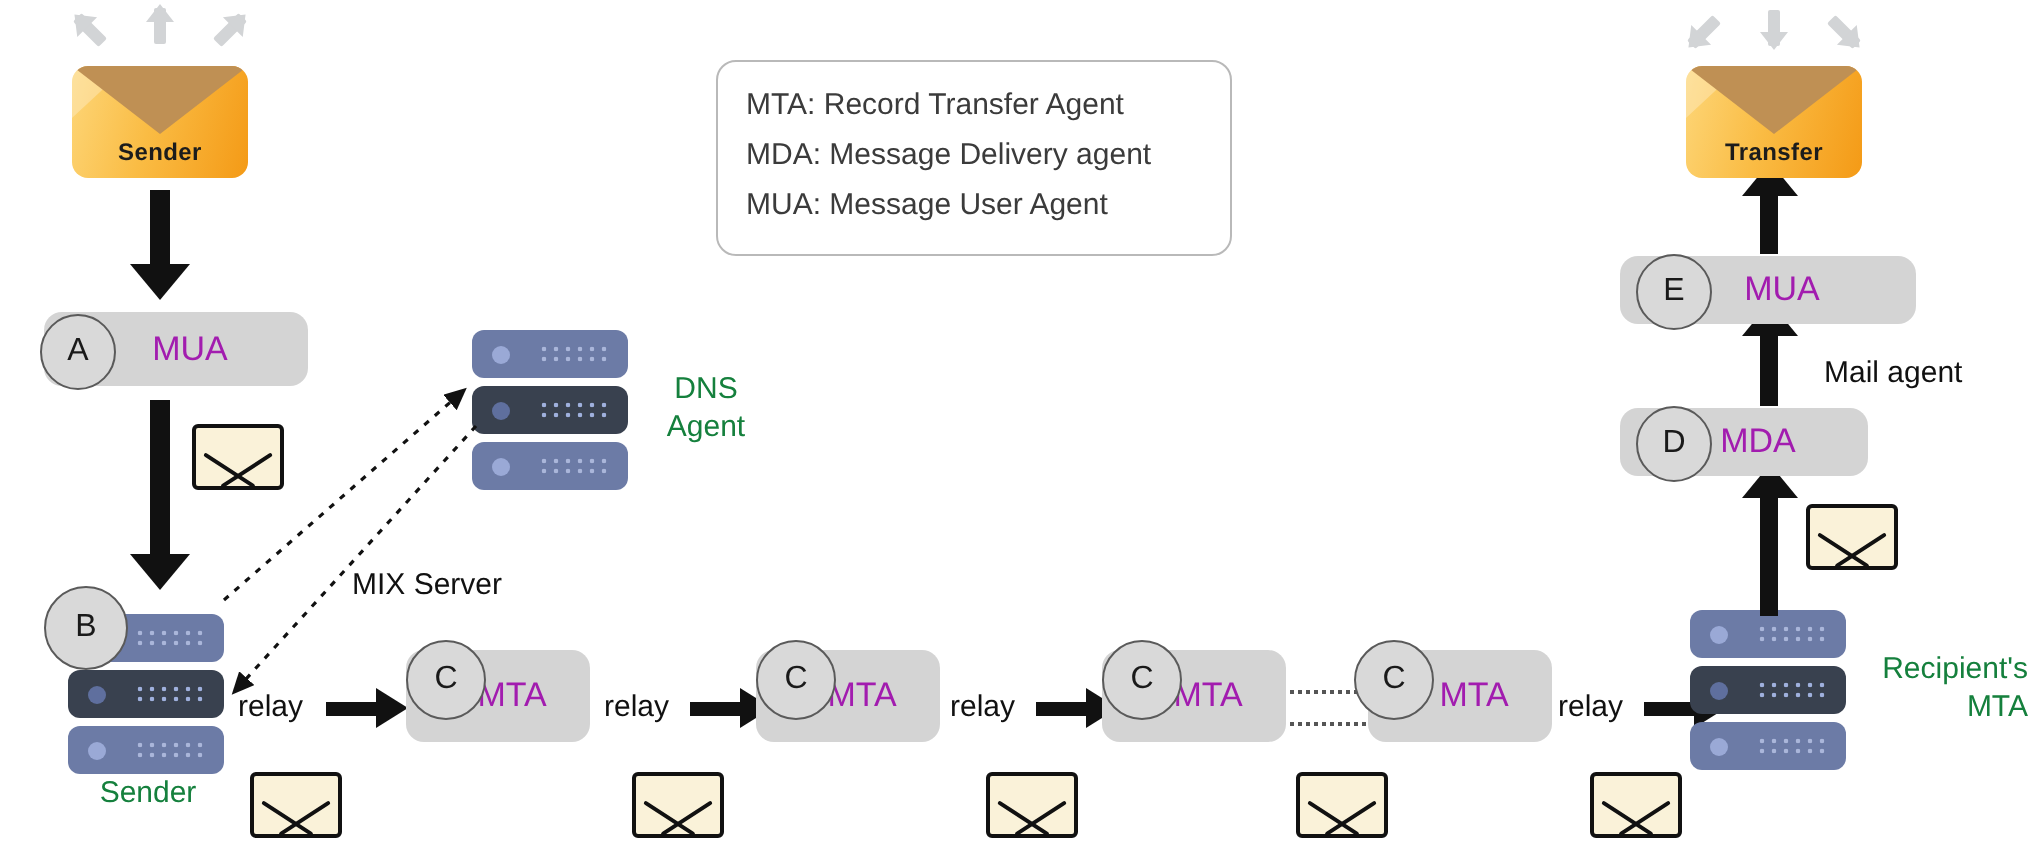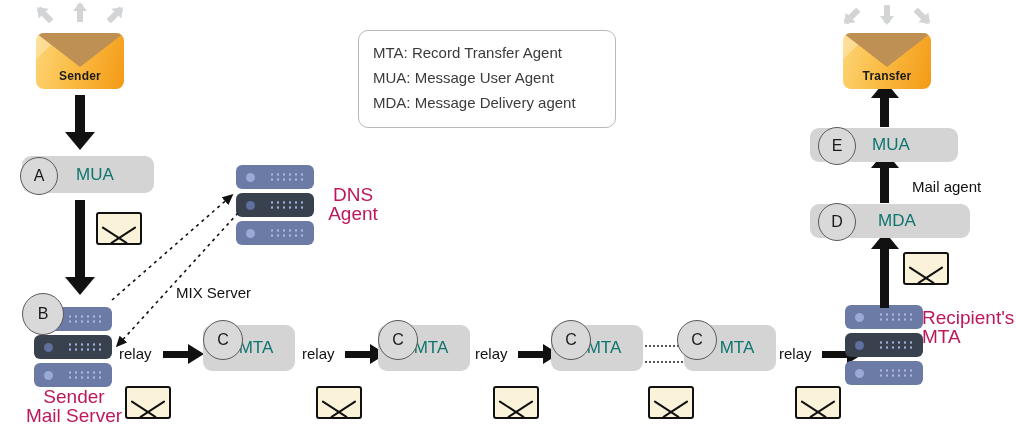--- a/index.html
+++ b/index.html
@@ -37,21 +37,21 @@
   .env:before{width:30px;height:2.4px;left:4px;top:12px;
       transform:rotate(33deg);transform-origin:left center;border-radius:2px;}
   .env:after{width:30px;height:2.4px;right:4px;top:12px;
       transform:rotate(-33deg);transform-origin:right center;border-radius:2px;}
 
   
   .rolebox{
     position:absolute;background:#d4d4d4;border-radius:9px;
     display:flex;align-items:center;box-sizing:border-box;
   }
-  .rolebox .txt{font-size:17px;color:#0f766e;width:100%;text-align:center;padding-left:14px;}
+  .rolebox .txt{font-size:17px;color:#a21caf;width:100%;text-align:center;padding-left:14px;}
   .circ{
     position:absolute;border-radius:50%;background:#d9d9d9;
     border:1.6px solid #5a5a5a;display:flex;align-items:center;justify-content:center;
     font-size:16px;color:#1a1a1a;
   }
 
   
   .server{position:absolute;width:78px;height:80px;}
   .server .unit{position:absolute;left:0;width:78px;height:24px;border-radius:6px;}
   .server .u1{top:0;background:#6c7ba6;}
@@ -69,42 +69,42 @@
   .arrowDown .head{position:absolute;left:-10px;bottom:-17px;width:0;height:0;
       border-left:15px solid transparent;border-right:15px solid transparent;border-top:18px solid #111;}
   .arrowUp{position:absolute;width:9px;background:#111;}
   .arrowUp .head{position:absolute;left:-9.5px;top:-16px;width:0;height:0;
       border-left:14px solid transparent;border-right:14px solid transparent;border-bottom:17px solid #111;}
   .arrowRight{position:absolute;height:7px;background:#111;}
   .arrowRight .head{position:absolute;right:-15px;top:-7px;width:0;height:0;
       border-top:10.5px solid transparent;border-bottom:10.5px solid transparent;border-left:16px solid #111;}
 
   .relay{position:absolute;font-size:15px;color:#111;}
-  .caption{position:absolute;font-size:19px;color:#be185d;text-align:center;line-height:19px;}
+  .caption{position:absolute;font-size:15px;color:#15803d;text-align:center;line-height:19px;}
 
   .dotline{position:absolute;border-top:2px dotted #555;}
 
   
   .gArrow{position:absolute;width:22px;height:22px;}
   .gArrow i{position:absolute;left:8px;top:2px;width:6px;height:18px;background:#d2d4d6;border-radius:1px;}
   .gArrow b{position:absolute;left:4px;top:0;width:0;height:0;
     border-left:7px solid transparent;border-right:7px solid transparent;border-bottom:9px solid #d2d4d6;}
   .gArrowD i{position:absolute;left:8px;top:2px;width:6px;height:18px;background:#d2d4d6;border-radius:1px;}
   .gArrowD b{position:absolute;left:4px;bottom:0;width:0;height:0;
     border-left:7px solid transparent;border-right:7px solid transparent;border-top:9px solid #d2d4d6;}
 
   svg.ov{position:absolute;left:0;top:0;width:1016px;height:433px;pointer-events:none;}
 </style>
 </head>
 <body>
 
 <div class="abs legend">
   <div>MTA: Record Transfer Agent</div>
+  <div>MDA: Message Delivery agent</div>
   <div>MUA: Message User Agent</div>
-  <div>MDA: Message Delivery agent</div>
 </div>
 
 <div class="gArrow" style="left:34px;top:4px;transform:rotate(-45deg);">
     <i></i>
     <b></b>
   </div>
 <div class="gArrow" style="left:69px;top:2px;">
     <i></i>
     <b></b>
   </div>
@@ -149,21 +149,20 @@
   <div class="unit u3">
       <div class="dot"></div>
       <div class="grid"></div>
     </div>
 </div>
 <div class="circ" style="left:22px;top:293px;width:40px;height:40px;">
   <span>B</span>
 </div>
 <div class="caption" style="left:14px;top:387px;width:120px;">
   <div>Sender</div>
-  <div>Mail Server</div>
 </div>
 
 <div class="server" style="left:236px;top:165px;">
   <div class="unit u1">
       <div class="dot"></div>
       <div class="grid"></div>
     </div>
   <div class="unit u2">
       <div class="dot"></div>
       <div class="grid"></div>
@@ -253,31 +252,31 @@
     </div>
   <div class="unit u2">
       <div class="dot"></div>
       <div class="grid"></div>
     </div>
   <div class="unit u3">
       <div class="dot"></div>
       <div class="grid"></div>
     </div>
 </div>
-<div class="caption" style="left:922px;top:308px;width:92px;text-align:left;">
+<div class="caption" style="left:922px;top:325px;width:92px;text-align:right;">
   <div>Recipient's</div>
   <div>MTA</div>
 </div>
 
 <div class="arrowUp" style="left:880px;top:248px;height:60px;">
     <div class="head"></div>
   </div>
 <div class="env" style="left:903px;top:252px;"></div>
 
-<div class="rolebox" style="left:810px;top:204px;width:160px;height:34px;">
+<div class="rolebox" style="left:810px;top:204px;width:124px;height:34px;">
   <span class="txt">MDA</span>
 </div>
 <div class="circ" style="left:818px;top:203px;width:36px;height:36px;">
   <span>D</span>
 </div>
 
 <div class="arrowUp" style="left:880px;top:167px;height:36px;">
     <div class="head"></div>
   </div>
 <div class="relay" style="left:912px;top:178px;">Mail agent</div>

